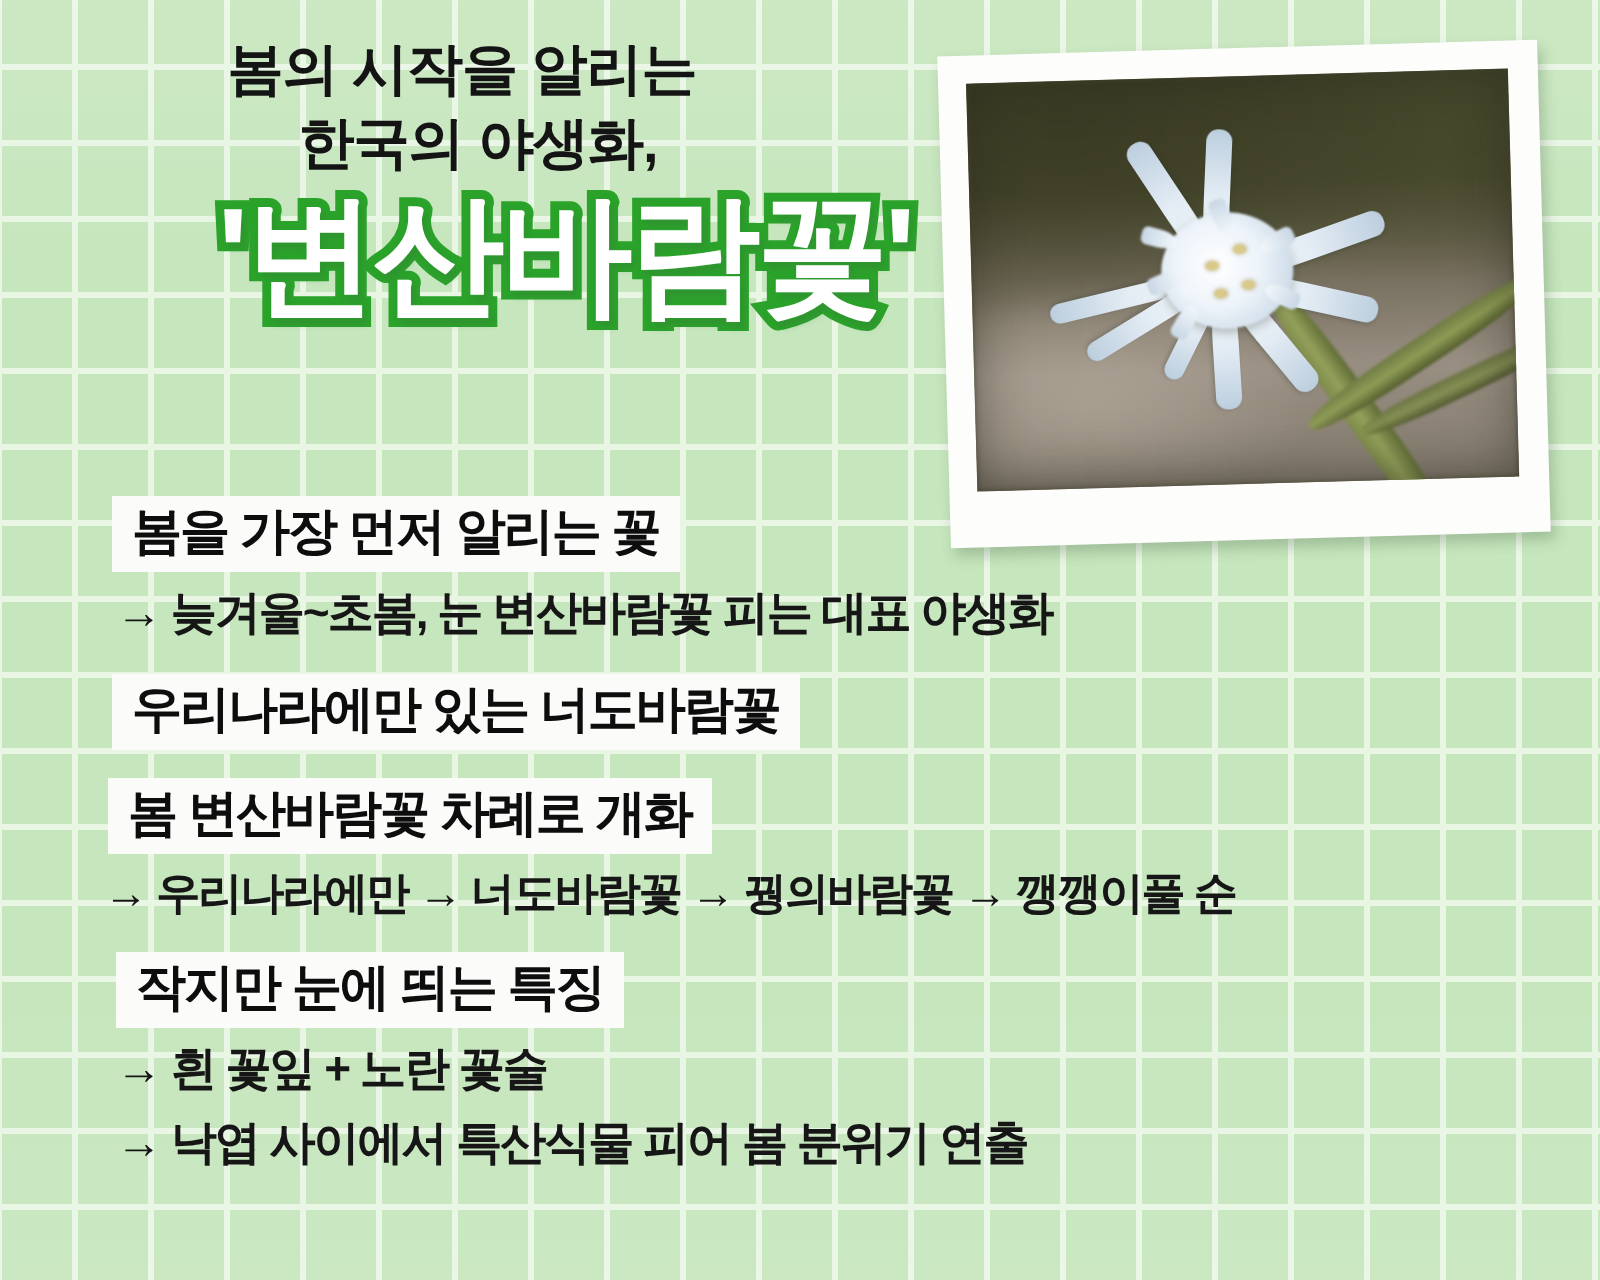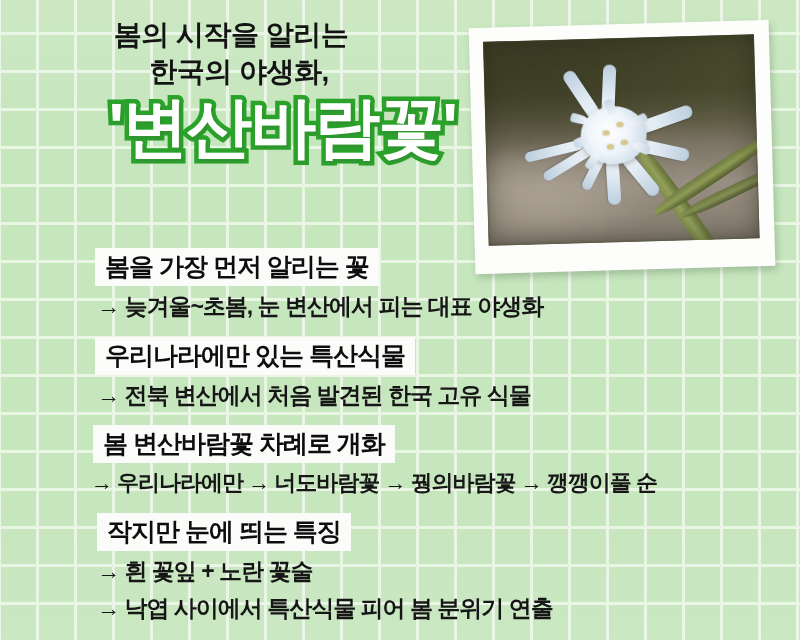--- a/index.html
+++ b/index.html
@@ -198,21 +198,21 @@
     box-shadow: inset 0 0 26px rgba(30,30,20,0.45);
     pointer-events: none;
   }
 
   
   #facts {
     position: absolute;
     left: 0; top: 248px;
     width: 800px;
   }
-  .fact-block { margin-bottom: 6px; padding-left: 39px; }
+  .fact-block { margin-bottom: 6px; }
   .fact-heading {
     display: inline-block;
     margin-left: 56px;
     background: #fbfbfa;
     color: #0d0d0d;
     font-size: 25px;
     font-weight: 700;
     letter-spacing: -1px;
     line-height: 1.32;
     padding: 2px 10px 3px 10px;
@@ -288,26 +288,25 @@
       </div>
 
       <div id="photo-vignette"></div>
     </div>
   </div>
 
   <div id="facts">
 
     <div class="fact-block" id="fact-block-1">
       <div class="fact-heading">봄을 가장 먼저 알리는 꽃</div>
-      <div class="fact-line">→ 늦겨울~초봄, 눈 변산에서 피는 대표 야생화</div>
+      <div class="fact-line">→ 늦겨울~초봄, 눈 변산바람꽃 피는 대표 야생화</div>
     </div>
 
     <div class="fact-block" id="fact-block-2">
-      <div class="fact-heading">우리나라에만 있는 특산식물</div>
-      <div class="fact-line">→ 전북 변산에서 처음 발견된 한국 고유 식물</div>
+      <div class="fact-heading">우리나라에만 있는 너도바람꽃</div>
     </div>
 
     <div class="fact-block" id="fact-block-3">
       <div class="fact-heading">봄 변산바람꽃 차례로 개화</div>
       <div class="fact-line">→ 우리나라에만 → 너도바람꽃 → 꿩의바람꽃 → 깽깽이풀 순</div>
     </div>
 
     <div class="fact-block" id="fact-block-4">
       <div class="fact-heading">작지만 눈에 띄는 특징</div>
       <div class="fact-line">→ 흰 꽃잎 + 노란 꽃술</div>

